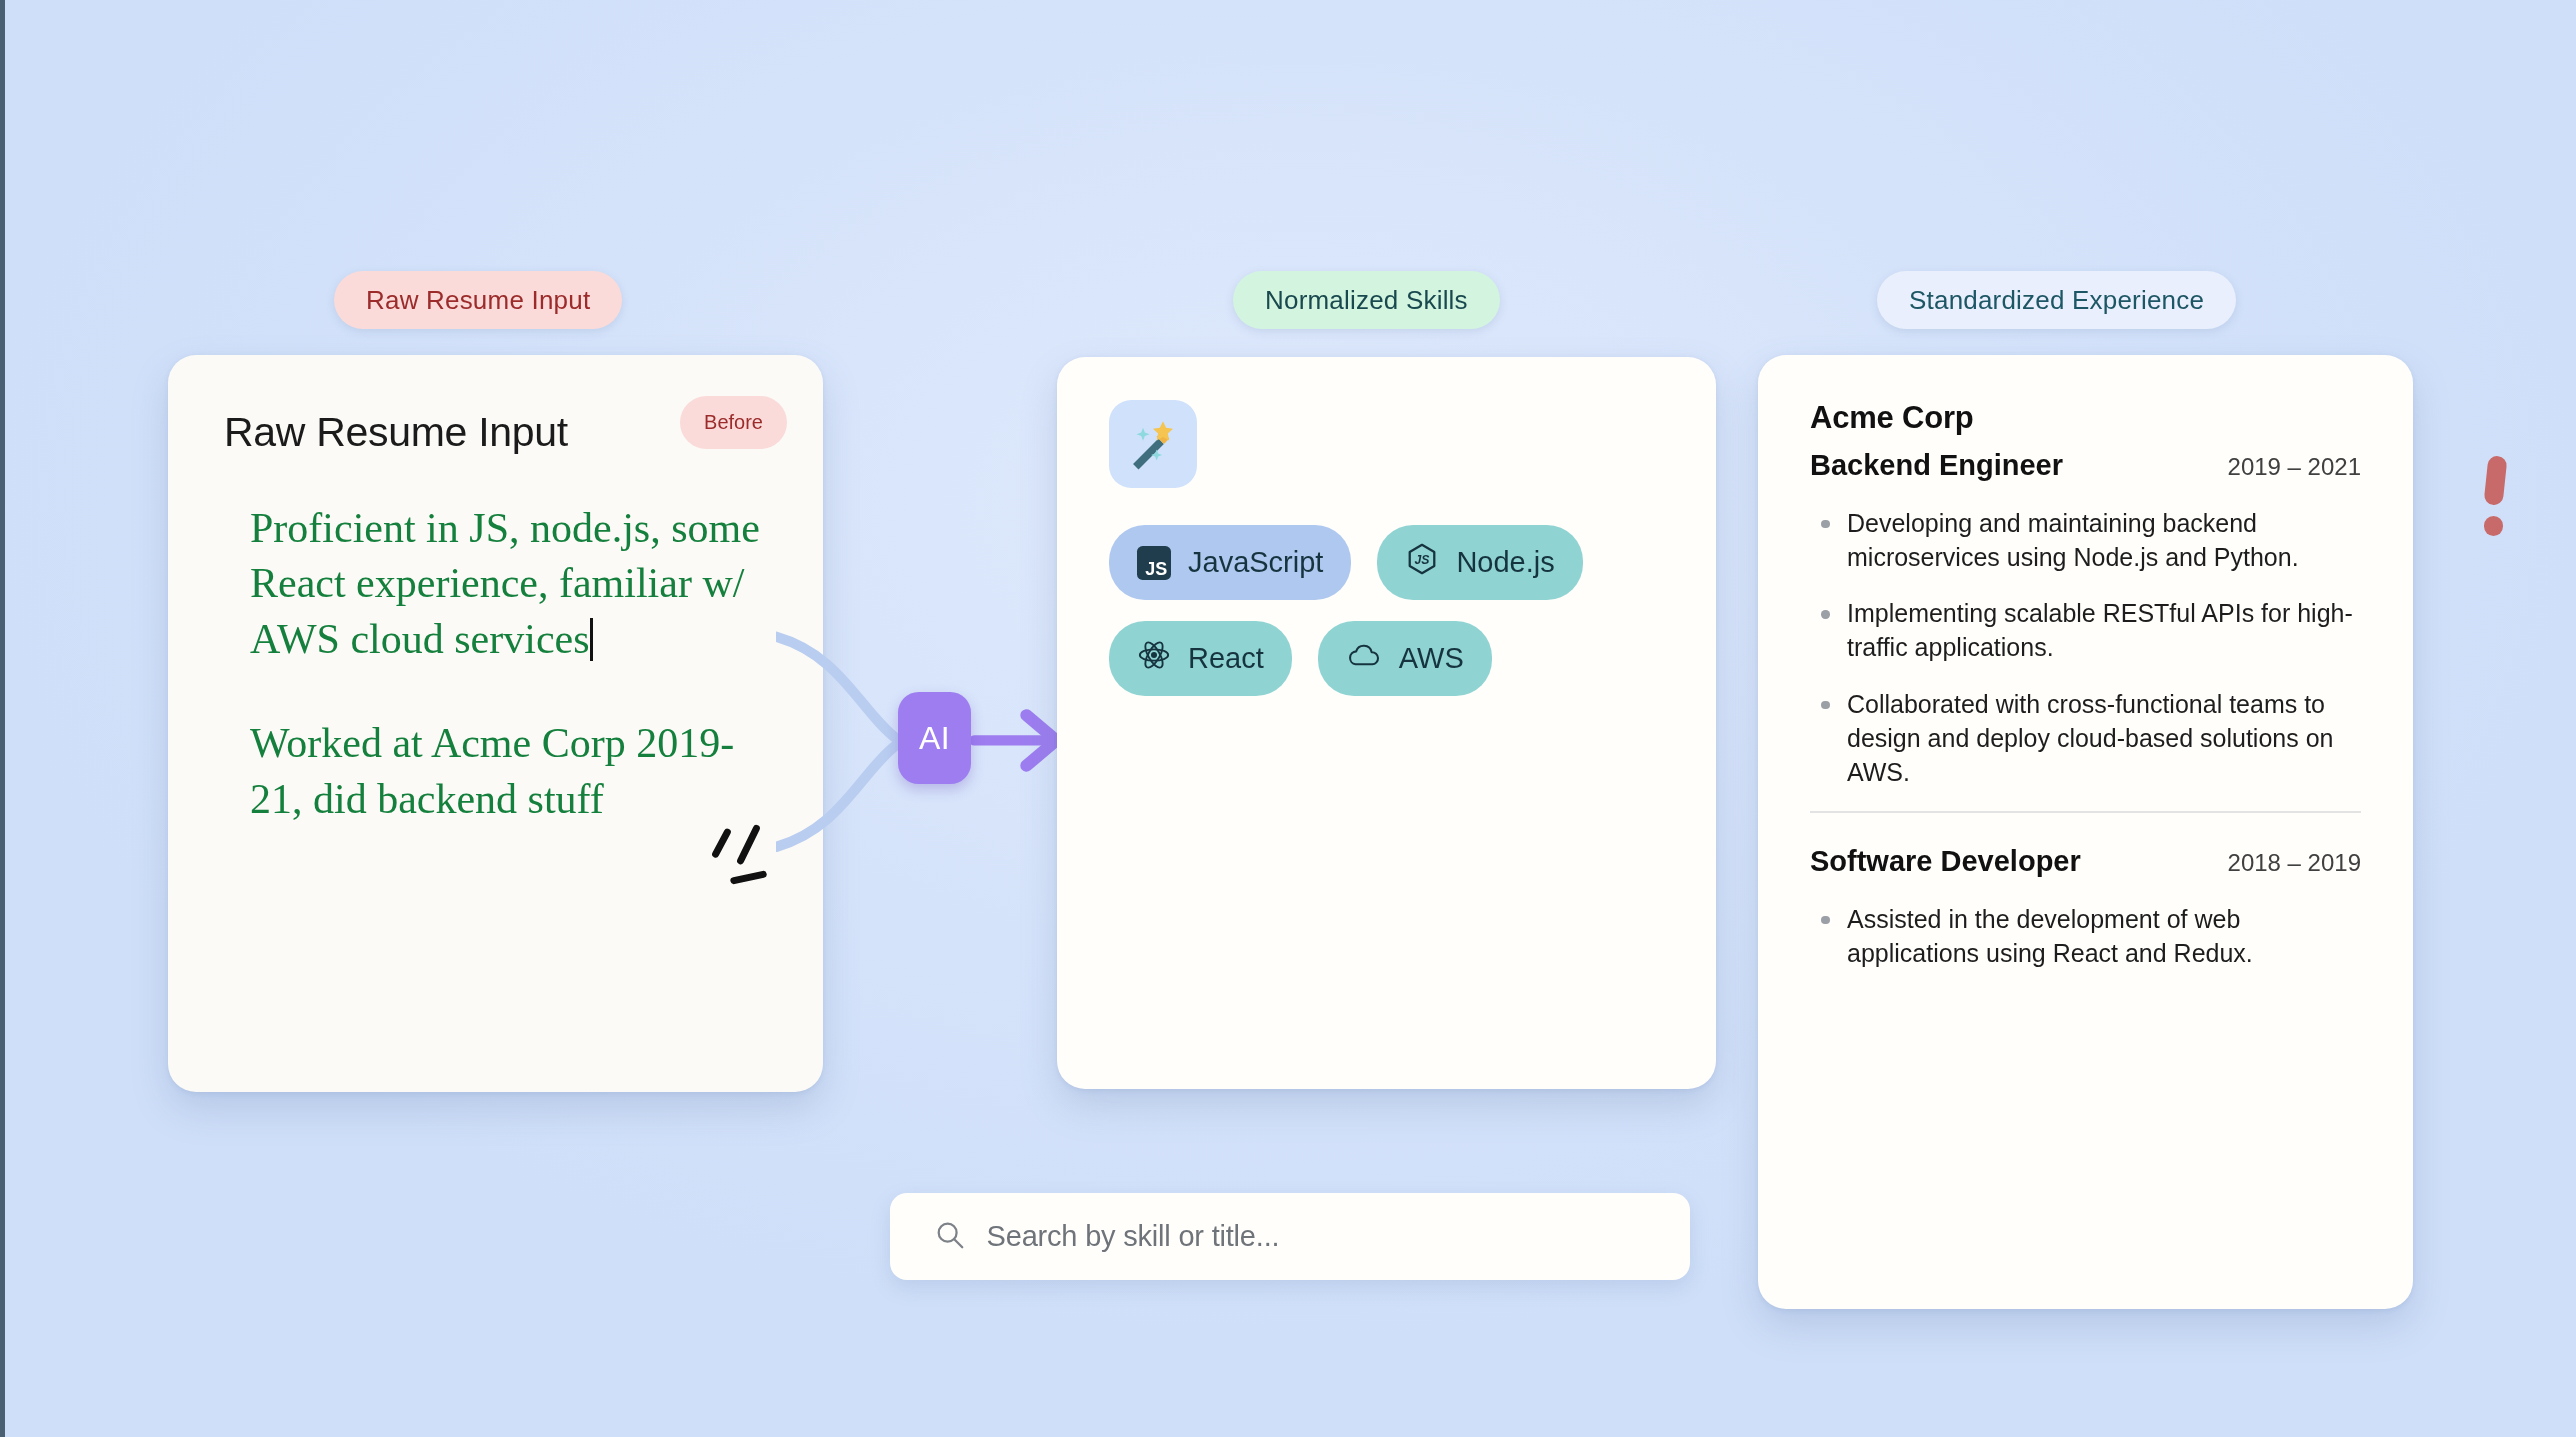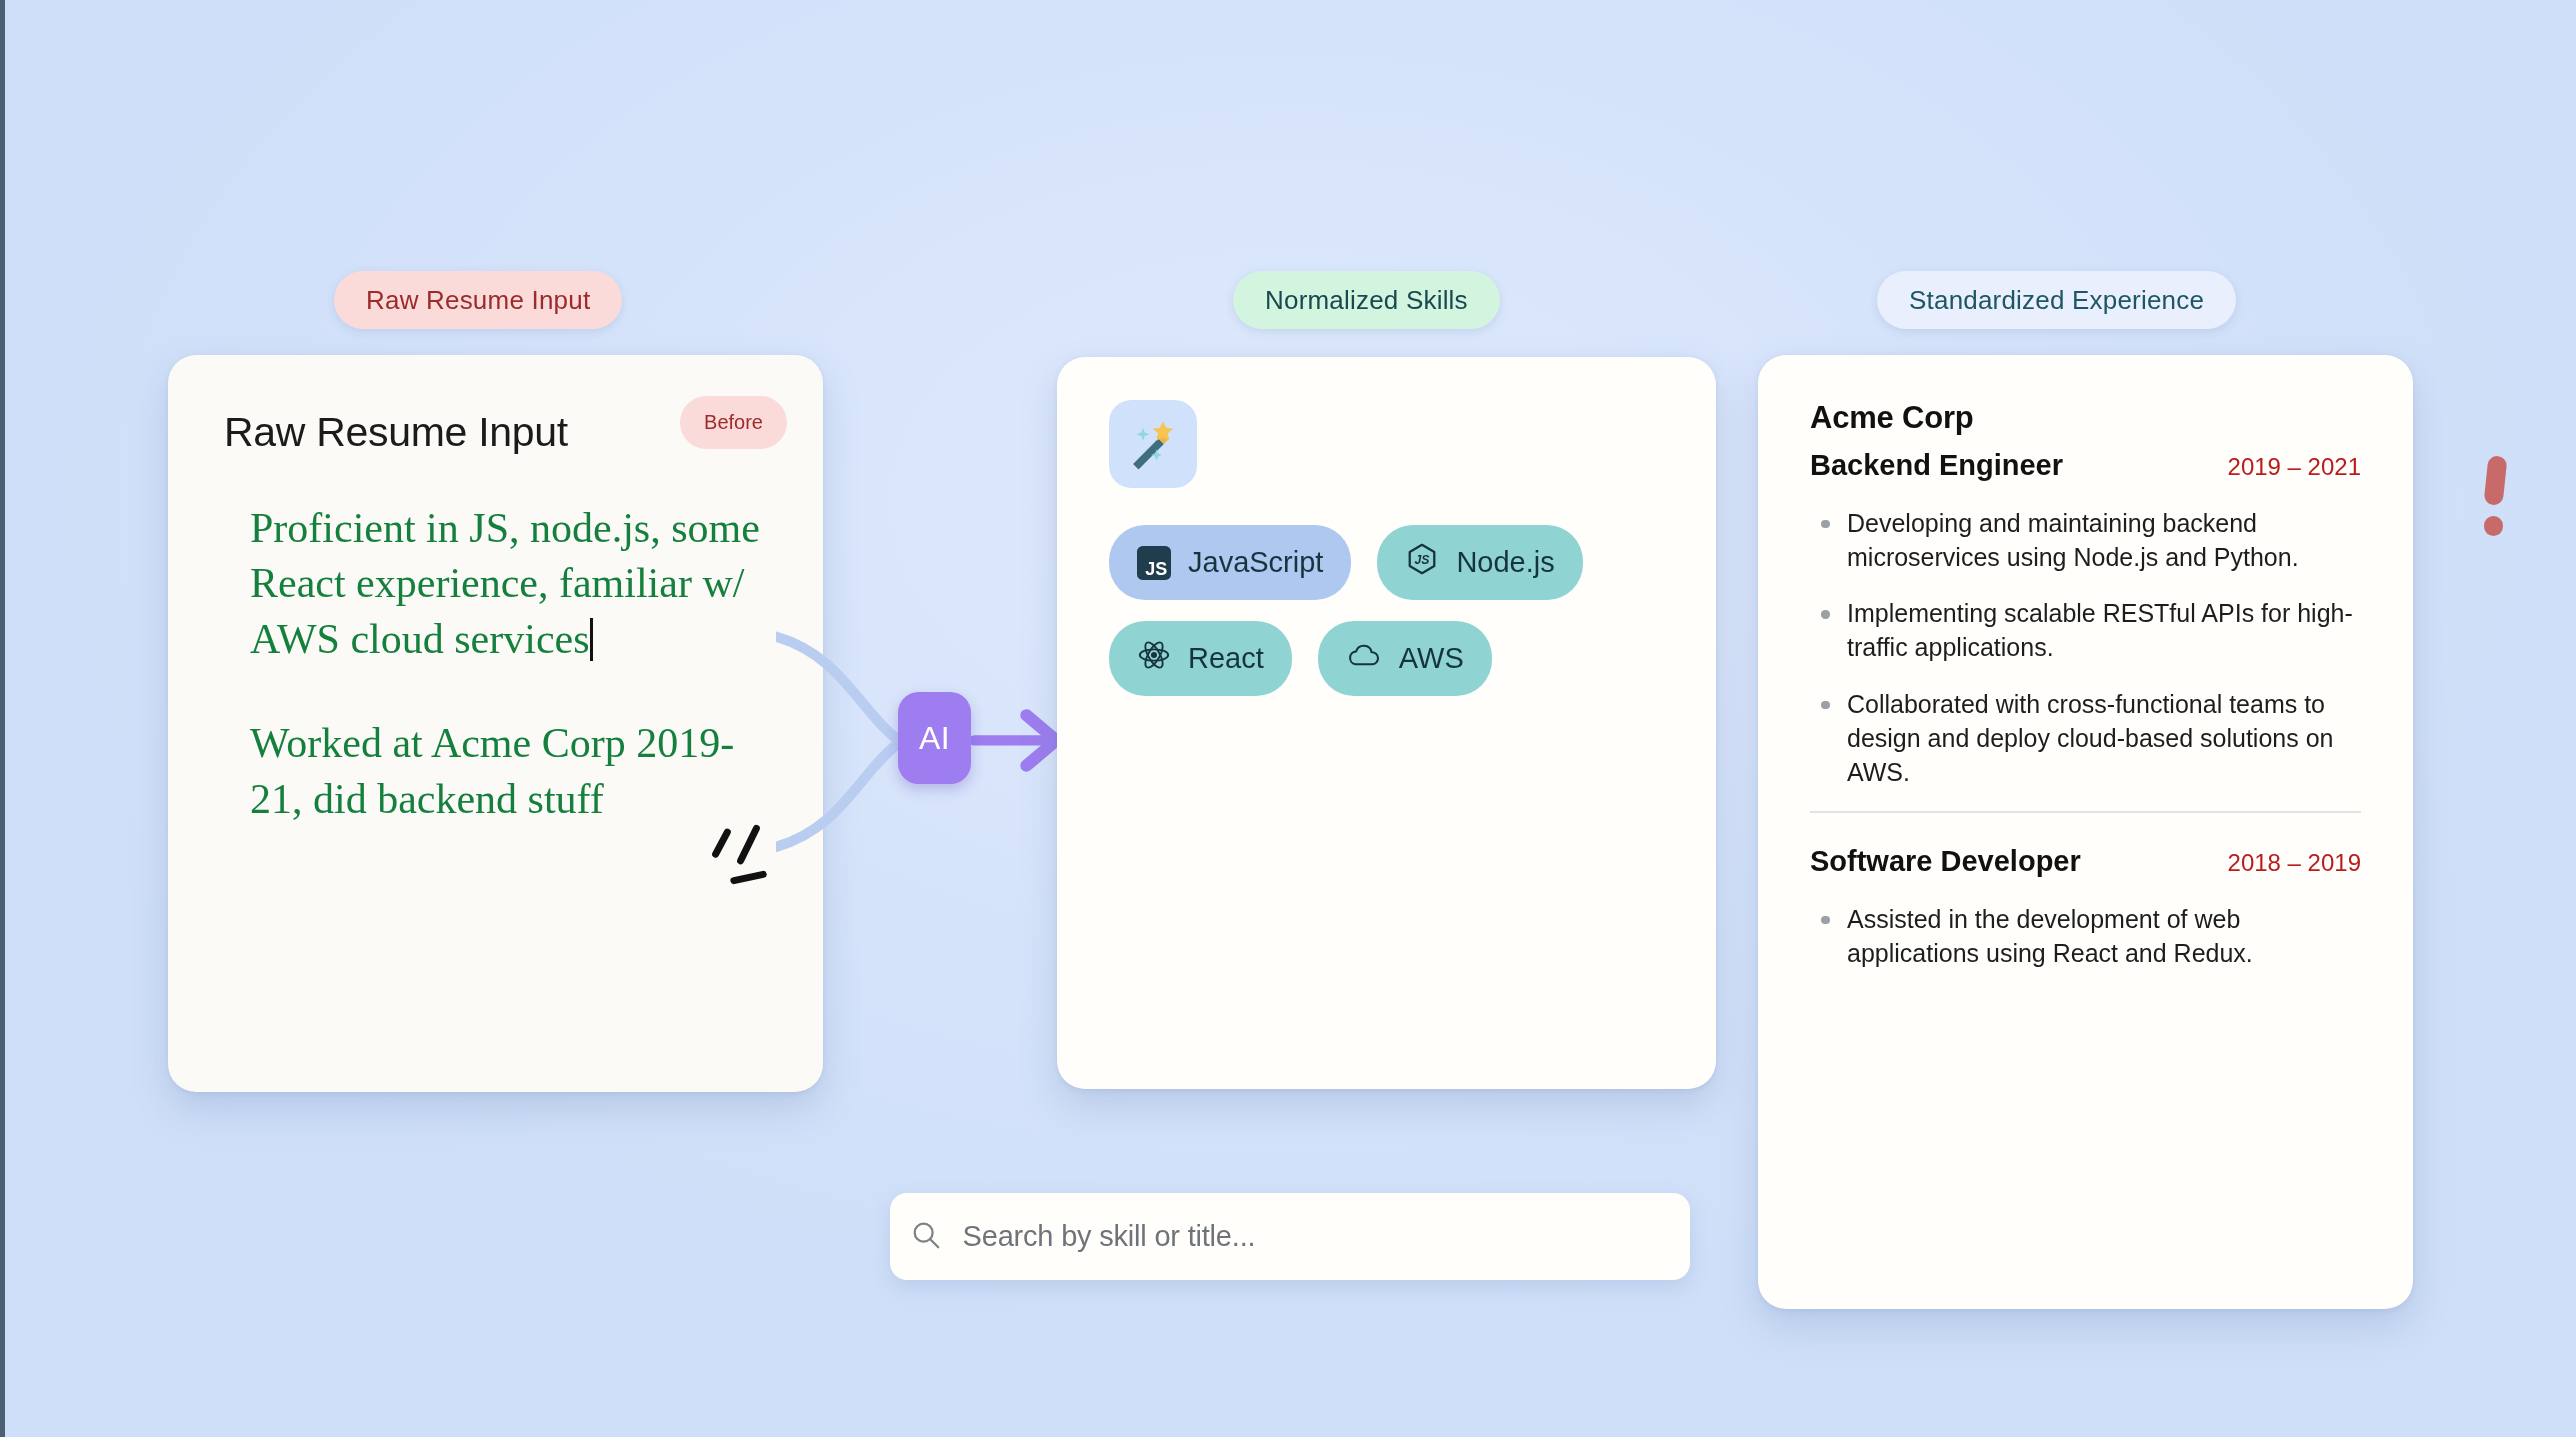--- a/index.html
+++ b/index.html
@@ -202,21 +202,21 @@
     justify-content: space-between;
     margin-top: 13px;
   }
   .exp-role {
     font-size: 29px;
     font-weight: 700;
     color: #111;
   }
   .exp-dates {
     font-size: 24px;
-    color: #b91c1c;
+    color: #404040;
     white-space: nowrap;
   }
   ul.exp-bullets {
     margin-top: 24px;
     list-style: none;
   }
   ul.exp-bullets li {
     position: relative;
     padding-left: 37px;
     font-size: 25px;
@@ -264,21 +264,21 @@
   
   .searchbar {
     position: absolute;
     left: 890px; top: 1193px;
     width: 800px; height: 87px;
     background: #fffefb;
     border-radius: 17px;
     display: flex;
     align-items: center;
     gap: 20.6px;
-    padding: 0 20px;
+    padding: 0 44px;
     box-shadow: 0 7.5px 20.6px rgba(90,120,170,.18);
   }
   .search-placeholder {
     font-size: 29px;
     color: #6f747a;
     letter-spacing: -0.2px;
   }
 </style>
 </head>
 <body>

